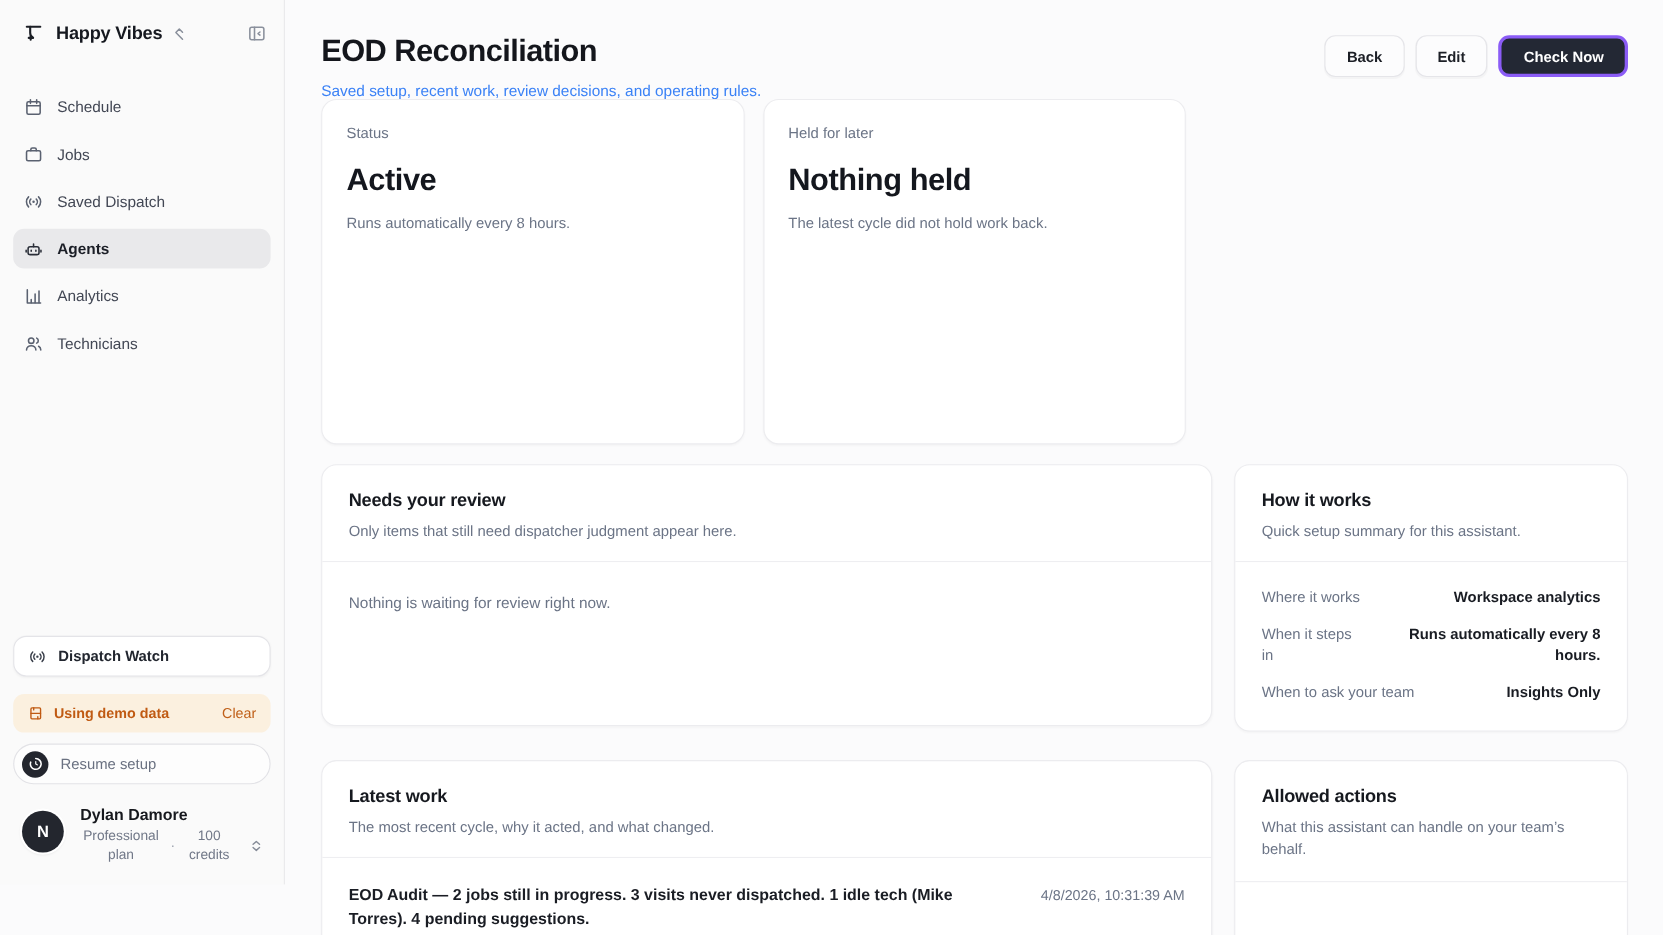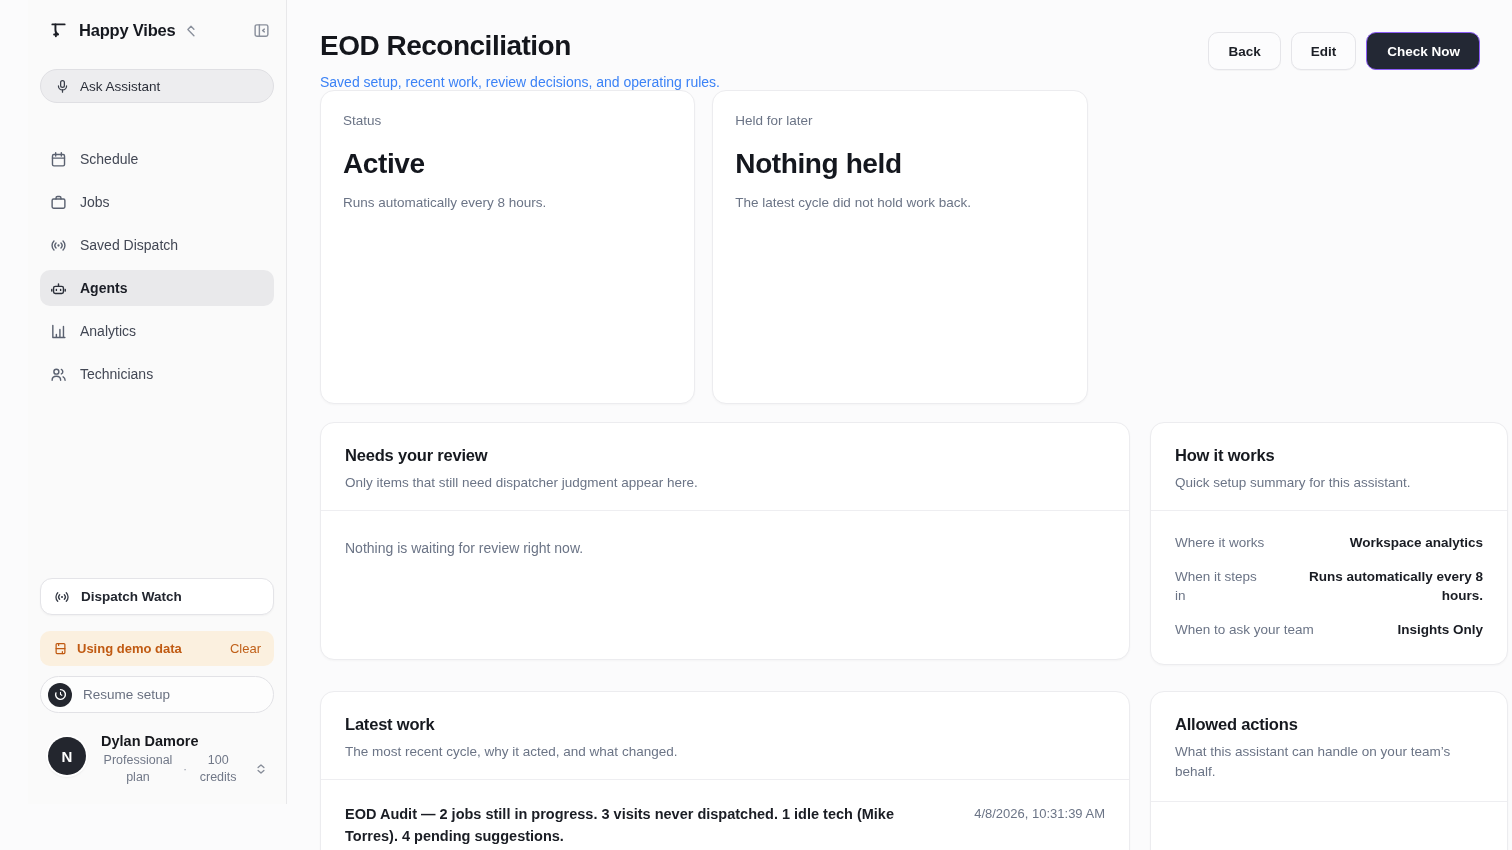--- a/index.html
+++ b/index.html
@@ -9,21 +9,20 @@
     background:#fbfbfc; color:#171a21; display:flex;
     -webkit-font-smoothing:antialiased;
   }
   svg { display:block; }
 
   
   .sidebar {
     width:259px; min-width:259px; height:804px; background:#fafafa;
     border-right:1px solid #e8e8ea; display:flex; flex-direction:column;
     padding:20px 12px 18px 12px;
-    margin-left:28px;
   }
   .ws-row { display:flex; align-items:center; gap:10px; padding:0 4px 0 8px; }
   .ws-logo { color:#1c1f26; }
   .ws-name { font-size:16.5px; font-weight:700; color:#15181f; letter-spacing:-0.2px; }
   .ws-caret { color:#8a909c; margin-left:-2px; cursor:pointer; }
   .ws-spacer { flex:1; }
   .panel-btn { color:#8a909c; cursor:pointer; display:flex; }
 
   .ask-btn {
     margin-top:28px; height:34px; border-radius:17px;
@@ -89,21 +88,21 @@
   .main { flex:1; height:850px; overflow:hidden; padding:30px 32px 0 33px; }
   .main-header { display:flex; align-items:flex-start; justify-content:space-between; }
   .page-title { font-size:28px; font-weight:700; letter-spacing:-0.5px; color:#14161c; }
   .page-sub { margin-top:12px; font-size:14px; color:#3b82f6; }
   .header-actions { display:flex; gap:10px; margin-top:2px; }
   .btn {
     height:38px; padding:0 19px; border-radius:10px; font-size:13.5px; font-weight:600;
     display:flex; align-items:center; cursor:pointer; font-family:inherit;
   }
   .btn-light { background:#fcfcfd; border:1px solid #e5e5e9; color:#1c1f26; box-shadow:0 1px 1px rgba(20,22,30,.03); }
-  .btn-dark { background:#232834; border:1px solid #8b5cf6; color:#ffffff;padding-left:20px; }
+  .btn-dark { background:#232834; border:3px solid #8b5cf6; color:#ffffff;padding-left:20px; }
 
   .card {
     background:#ffffff; border:1px solid #ececef; border-radius:14px;
     box-shadow:0 1px 2px rgba(22,24,32,.03);
   }
 
   .stats-grid { display:grid; grid-template-columns:1fr 1fr 1fr; gap:17px; }
   .stat-card { height:314px; padding:22px 22px; }
   .stat-label { font-size:13.5px; color:#6b7486; }
   .stat-value { margin-top:13px; font-size:28px; line-height:45px; font-weight:700; letter-spacing:-0.4px; color:#14171e; }
@@ -159,30 +158,20 @@
     <span class="ws-spacer"></span>
     <span class="panel-btn">
       <svg width="17" height="17" viewBox="0 0 24 24" fill="none" stroke="currentColor" stroke-width="2" stroke-linecap="round" stroke-linejoin="round">
         <rect x="3" y="4" width="18" height="16" rx="2.5"></rect>
           <path d="M9 4v16"></path>
           <path d="M16 10l-2.5 2 2.5 2"></path>
       </svg>
     </span>
   </div>
 
-  <div class="ask-btn">
-    <span class="mic">
-      <svg width="15" height="15" viewBox="0 0 24 24" fill="none" stroke="currentColor" stroke-width="2" stroke-linecap="round" stroke-linejoin="round">
-        <rect x="9" y="2.5" width="6" height="11" rx="3"></rect>
-          <path d="M5.5 11a6.5 6.5 0 0 0 13 0"></path>
-          <path d="M12 17.5V21"></path>
-      </svg>
-    </span>
-    <span>Ask Assistant</span>
-  </div>
 
   <nav class="nav">
     <div class="nav-item">
       <span class="nicon">
         <svg width="17" height="17" viewBox="0 0 24 24" fill="none" stroke="currentColor" stroke-width="2" stroke-linecap="round" stroke-linejoin="round">
           <rect x="3.5" y="5" width="17" height="16" rx="2"></rect>
             <path d="M8 2.5V7M16 2.5V7M3.5 10h17"></path>
         </svg>
       </span>
       <span>Schedule</span>

